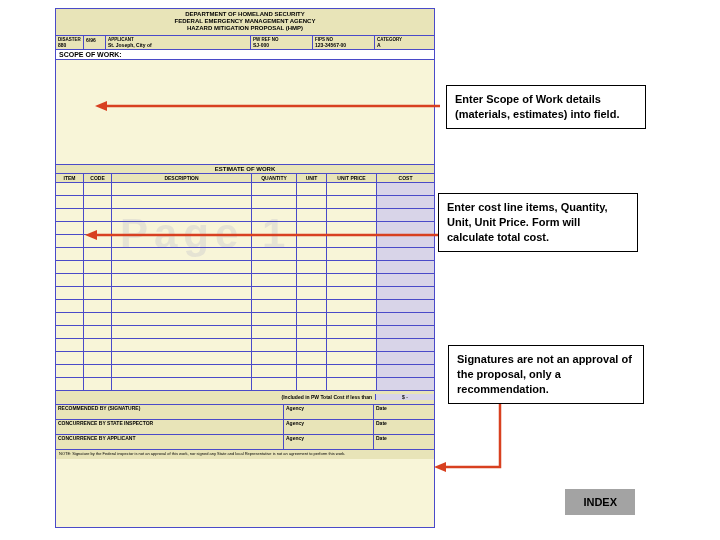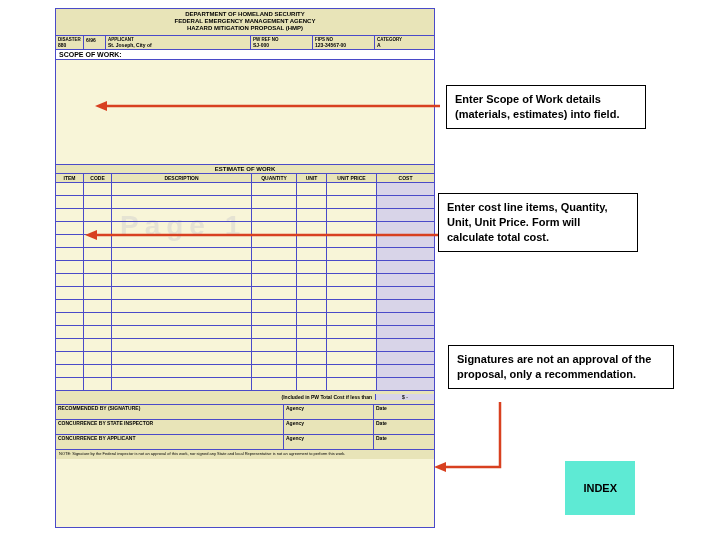--- a/index.html
+++ b/index.html
@@ -130,47 +130,47 @@
     font-size: 4px;
     padding: 2px 3px;
     background: #e8e4b8;
     line-height: 1.2;
   }
   
   .watermark {
     position: absolute;
     top: 210px;
     left: 120px;
-    font-size: 28px;
+    font-size: 42px;
     color: rgba(100,100,180,0.12);
     font-weight: bold;
     letter-spacing: 6px;
     pointer-events: none;
   }
   
   .callout {
     position: absolute;
     border: 1.5px solid #000;
     background: #fff;
     padding: 6px 8px;
     font-size: 11px;
     font-weight: bold;
     line-height: 1.35;
     width: 200px;
   }
   .callout1 { top: 85px; left: 438px; margin-left: 8px; }
   .callout2 { top: 193px; left: 438px; }
-  .callout3 { top: 345px; left: 448px; width: 226px; }
+  .callout3 { top: 345px; left: 448px; width: 196px; }
   
   .index-btn {
     position: absolute;
     bottom: 25px;
     right: 85px;
-    background: #5eead4;
-    padding: 21px 18px;
+    background: #a3a3a3;
+    padding: 7px 18px;
     font-size: 11px;
     font-weight: bold;
   }
   
   .arrow {
     position: absolute;
     pointer-events: none;
   }
 </style>
 </head>

